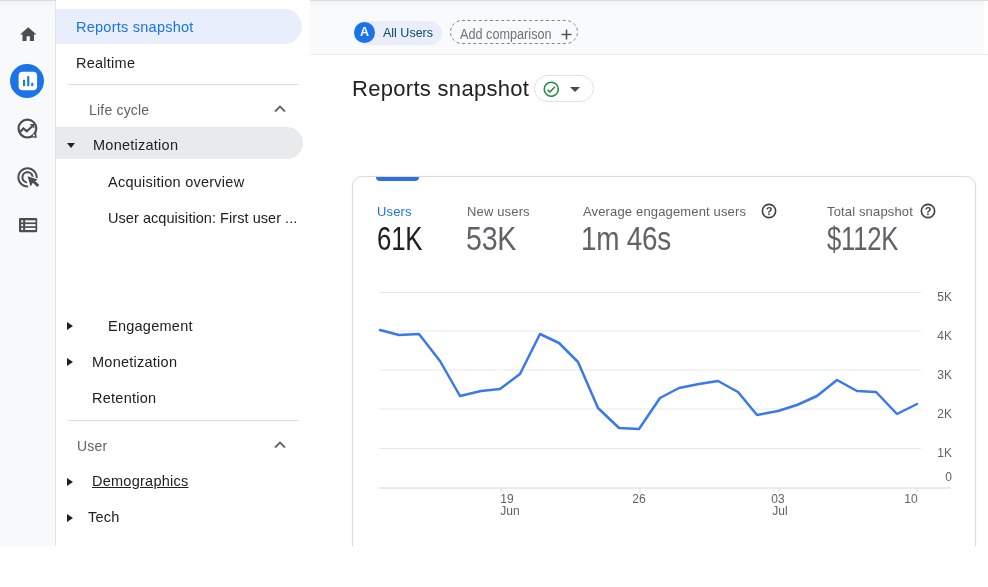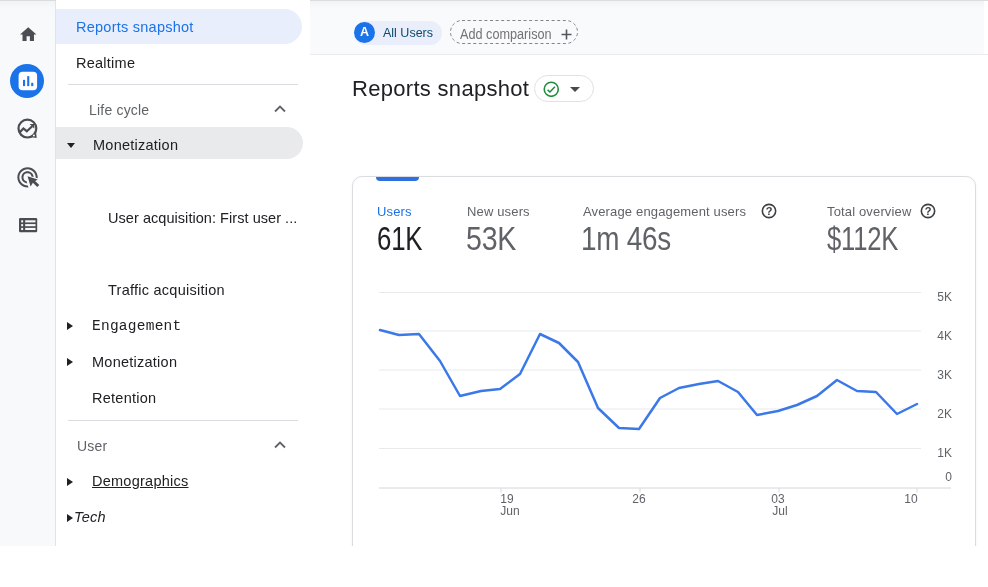--- a/index.html
+++ b/index.html
@@ -84,36 +84,36 @@
     <div class="navrow" style="left:20px;top:9px;color:#1a73e8;">Reports snapshot</div>
     <div class="navrow" style="left:20px;top:45px;">Realtime</div>
     <div class="navdiv" style="top:84px;"></div>
     <div class="navrow navhead" style="left:21px;top:92px;margin-left:12px;">Life cycle</div>
     <svg style="position:absolute;left:218px;top:105px" width="12" height="8" viewBox="0 0 12 8">
         <path fill="none" stroke="#5f6368" stroke-width="1.8" d="M1 6.5 6 1.5 11 6.5"></path>
       </svg>
     <div class="pillgray"></div>
     <div class="tri-down" style="left:11px;top:142.5px;"></div>
     <div class="navrow" style="left:37px;top:127px;">Monetization</div>
+    <div class="navrow" style="left:52px;top:164px;">Acquisition overview</div>
     <div class="navrow" style="left:52px;top:200px;letter-spacing:0.05px;">User acquisition: First user ...</div>
-    <div class="navrow" style="left:52px;top:272px;">Traffic acquisition</div>
     <div class="tri-right" style="left:11px;top:321.5px;"></div>
-    <div class="navrow" style="left:36px;top:308px;font-family:Liberation Mono, monospace;">Engagement</div>
+    <div class="navrow" style="left:52px;top:308px;">Engagement</div>
     <div class="tri-right" style="left:11px;top:357.5px;"></div>
     <div class="navrow" style="left:36px;top:344px;">Monetization</div>
     <div class="navrow" style="left:36px;top:380px;">Retention</div>
     <div class="navdiv" style="top:420px;"></div>
     <div class="navrow navhead" style="left:21px;top:428px;">User</div>
     <svg style="position:absolute;left:218px;top:441px" width="12" height="8" viewBox="0 0 12 8">
         <path fill="none" stroke="#5f6368" stroke-width="1.8" d="M1 6.5 6 1.5 11 6.5"></path>
       </svg>
     <div class="tri-right" style="left:11px;top:477.5px;"></div>
     <div class="navrow" style="left:36px;top:463px;text-decoration:underline;">Demographics</div>
     <div class="tri-right" style="left:11px;top:513.5px;"></div>
-    <div class="navrow" style="left:18px;top:499px;font-style:italic;">Tech</div>
+    <div class="navrow" style="left:32px;top:499px;">Tech</div>
   </div>
 
   <div class="chip" style="width:88px;">
     <div class="av">A</div>
     <div class="lbl">All Users</div>
   </div>
   <div class="addcmp">
     <svg style="position:absolute;left:0;top:0" width="128" height="24" viewBox="0 0 128 24">
         <rect x="0.5" y="0.5" width="127" height="23" rx="11.5" fill="none" stroke="#80868b" stroke-width="1" stroke-dasharray="3 2.6"></rect>
       </svg>
@@ -131,21 +131,21 @@
     </svg>
     <div style="position:absolute;right:13px;top:11px;width:0;height:0;border-left:5.2px solid transparent;border-right:5.2px solid transparent;border-top:5.4px solid #464b50;"></div>
   </div>
 
   <div class="card"></div>
   <div class="tabbar"></div>
 
   <div class="mlabel" style="left:377px;color:#1a73e8;">Users</div>
   <div class="mlabel" style="left:467px;">New users</div>
   <div class="mlabel" style="left:583px;">Average engagement users</div>
-  <div class="mlabel" style="left:827px;">Total overview</div>
+  <div class="mlabel" style="left:827px;">Total snapshot</div>
   <div class="mvalue" style="left:377px;color:#202124;transform:scaleX(0.76);">61K</div>
   <div class="mvalue" style="left:466px;transform:scaleX(0.84);">53K</div>
   <div class="mvalue" style="left:581px;transform:scaleX(0.82);">1m 46s</div>
   <div class="mvalue" style="left:827px;transform:scaleX(0.755);">$112K</div>
   <svg class="abs" style="left:760.5px;top:202.5px" width="16" height="16" viewBox="0 0 24 24">
       <circle cx="12" cy="12" r="10" fill="none" stroke="#3c4043" stroke-width="2.4"></circle>
       <text x="12" y="18" font-size="16.5" font-weight="bold" text-anchor="middle" fill="#3c4043" font-family="Liberation Sans">?</text>
     </svg>
   <svg class="abs" style="left:920px;top:202.5px" width="16" height="16" viewBox="0 0 24 24">
       <circle cx="12" cy="12" r="10" fill="none" stroke="#3c4043" stroke-width="2.4"></circle>

